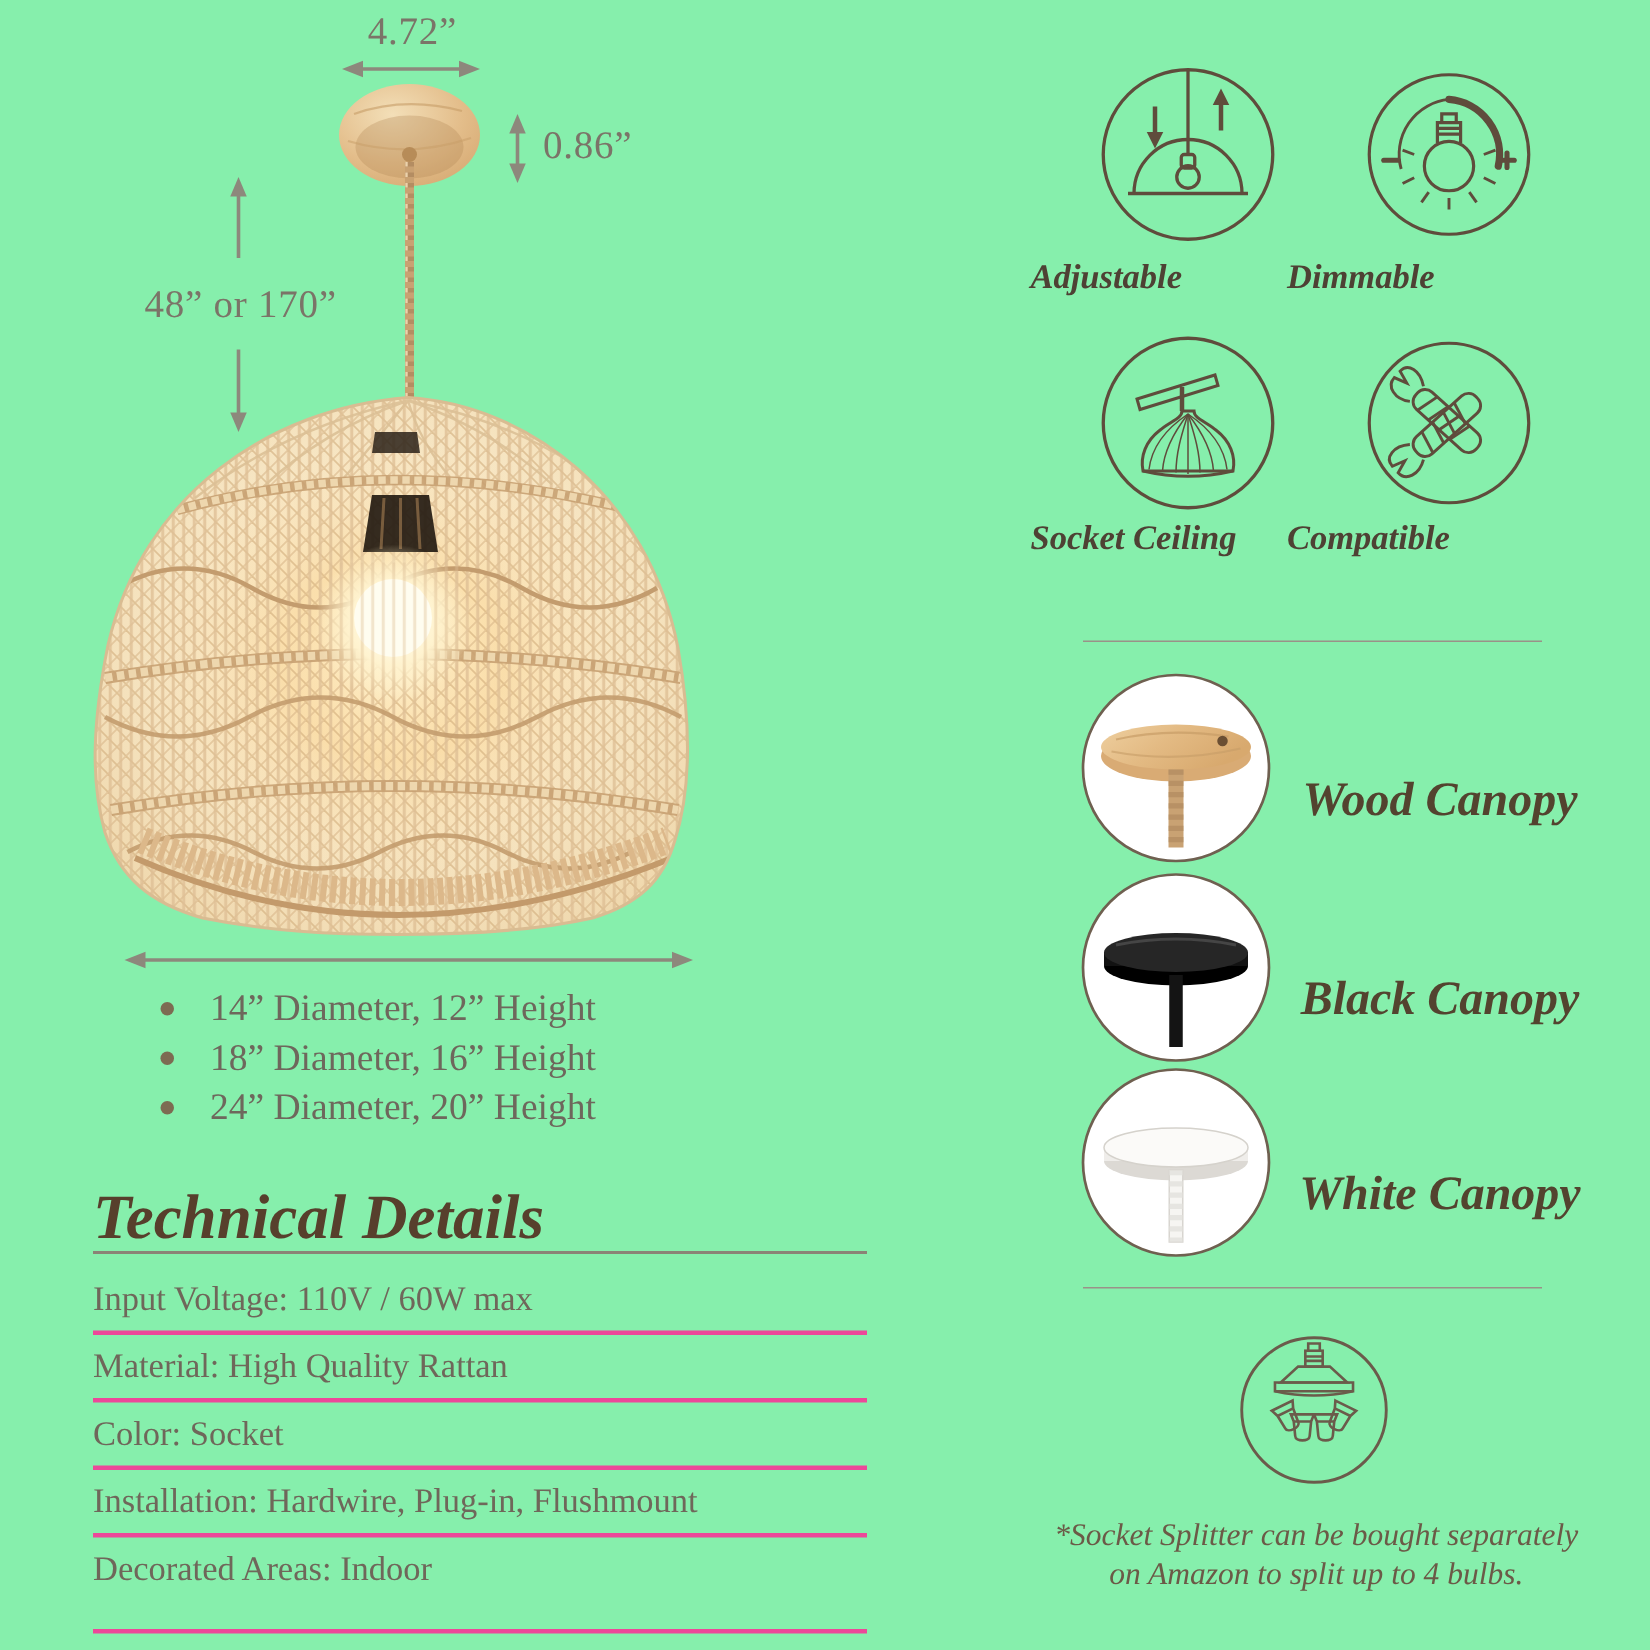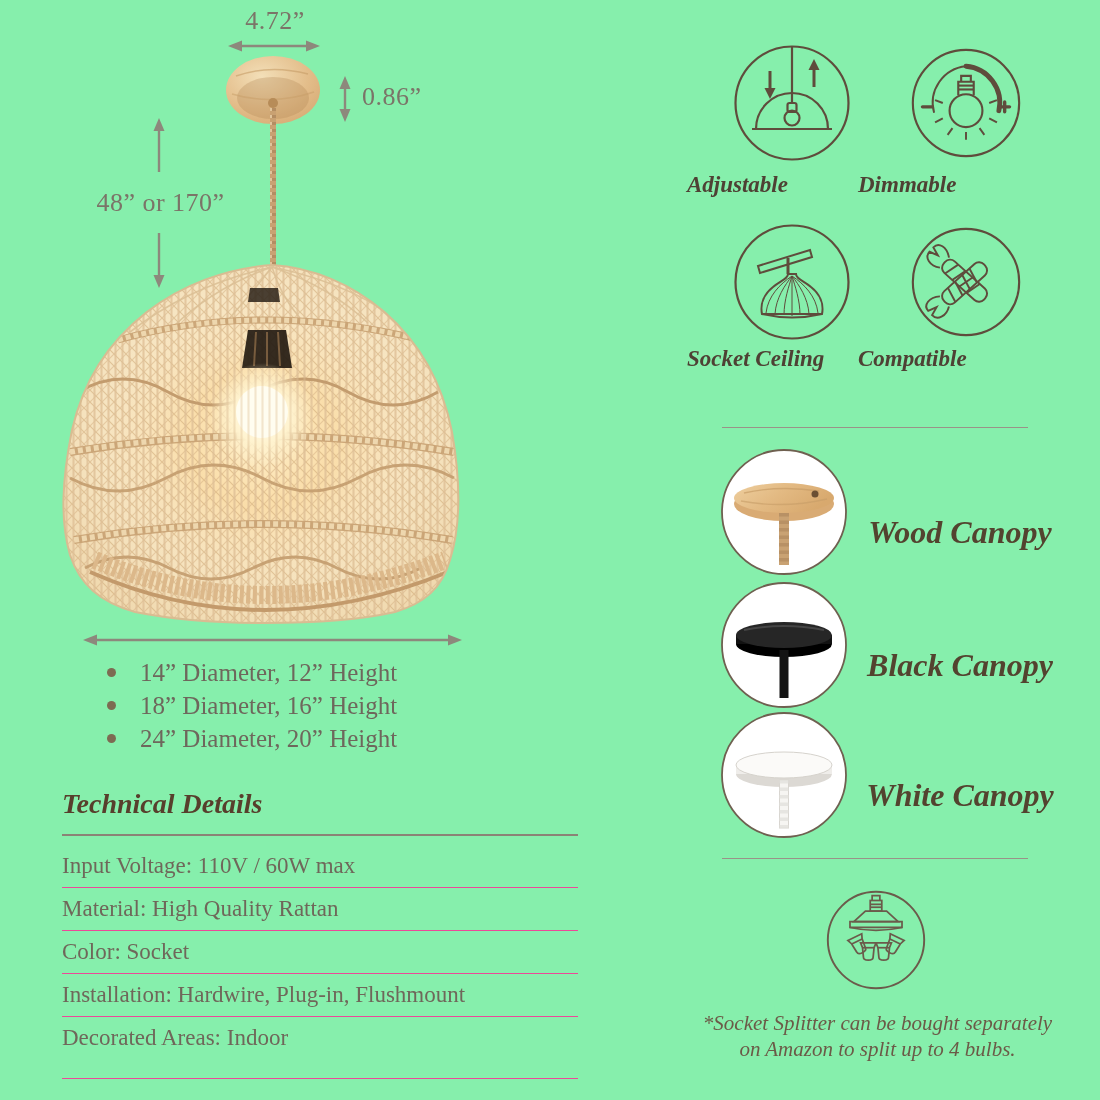--- a/index.html
+++ b/index.html
@@ -7,24 +7,24 @@
           font-family:"Liberation Serif","DejaVu Serif",serif;color:#6f675a;}
   .abs{position:absolute;}
   
   .dim{color:#7b7468;font-size:26px;letter-spacing:.5px;}
   .center{text-align:center;}
   
   .size-list{left:95px;top:656px;width:420px;list-style:none;margin:0;padding:0;}
   .size-list li{display:flex;align-items:center;height:33px;font-size:25px;color:#6e675c;}
   .size-list .dot{width:9px;height:9px;border-radius:50%;background:#7d6b52;margin:0 24px 0 12px;flex:0 0 auto;}
   
-  .tech-title{left:62px;top:788px;font-size:28px;font-weight:bold;font-style:italic;color:#573f2c;}
+  .tech-title{left:62px;top:788px;font-size:42px;font-weight:bold;font-style:italic;color:#573f2c;}
   .tech-title-rule{left:62px;top:834px;width:516px;border-top:2px solid #8b8376;}
   .tech-rows{left:62px;top:845px;width:516px;}
-  .tech-rows .row{height:42px;display:flex;align-items:center;border-bottom:1px solid #ec4899;
+  .tech-rows .row{height:42px;display:flex;align-items:center;border-bottom:3px solid #ec4899;
                   font-size:23px;color:#6f675a;}
   .tech-rows .row:last-child{height:53px;align-items:flex-start;padding-top:8px;}
   
   .feat-label{width:210px;text-align:left;font-size:23px;font-style:italic;font-weight:600;color:#4e4134;line-height:29px;}
   .canopy-label{width:190px;text-align:center;font-size:32px;font-style:italic;font-weight:600;color:#53432f;margin-top:16px;}
   .divider{border-top:1px solid #9a9288;}
   .footnote{left:695px;top:1010px;width:365px;text-align:center;font-size:21px;font-style:italic;
             color:#6b5a47;line-height:26px;}
 </style>
 </head>

